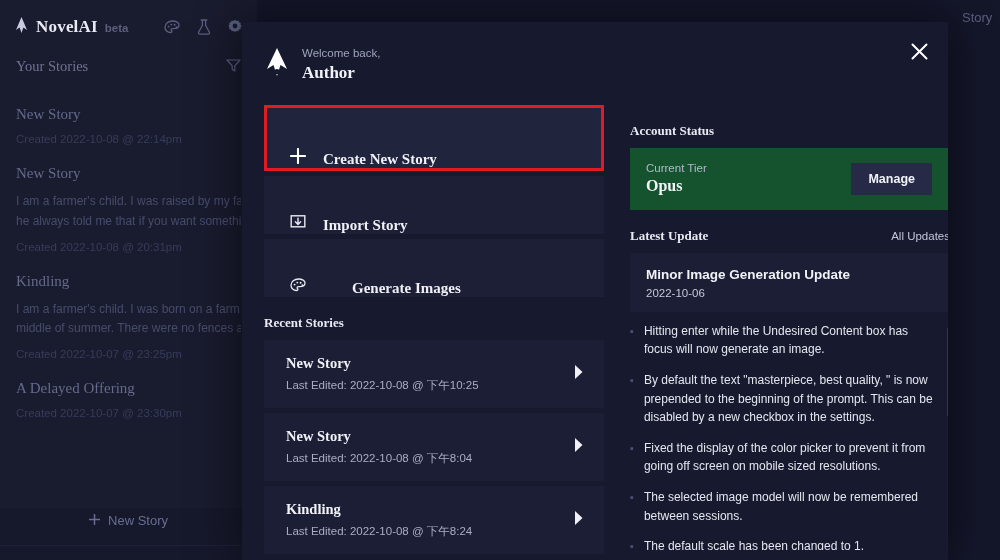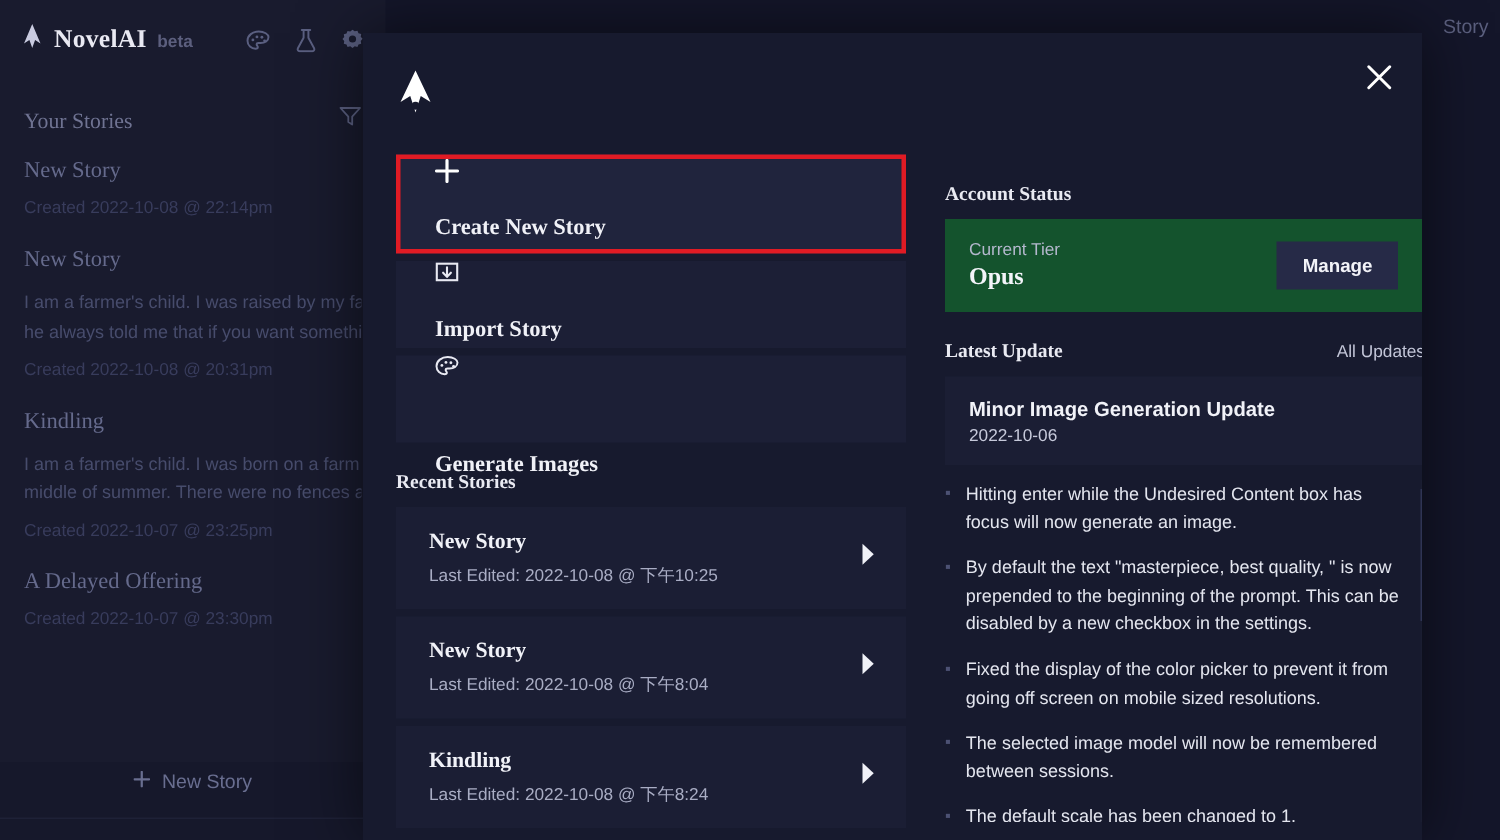--- a/index.html
+++ b/index.html
@@ -31,21 +31,21 @@
   .brand-name {
     font-family: "Liberation Serif", serif;
     font-size: 17px; font-weight: bold; color: #e9e9f2; letter-spacing: .2px;
   }
   .brand-beta { font-size: 11.5px; color: #5c5f7e; font-weight: bold; }
   .topbar-icons { margin-left: auto; display: flex; align-items: center; gap: 16px; }
   .topbar-icons svg { display: block; }
 
   .your-stories {
     position: absolute; left: 0; top: 58px; width: 257px; height: 32px;
-    display: flex; align-items: flex-end; padding: 0 16px;
+    display: flex; align-items: flex-start; padding: 0 16px;
   }
   .your-stories-label {
     font-family: "Liberation Serif", serif;
     font-size: 14.5px; color: #6f7392;
   }
   .filter-icon { margin-left: auto; }
 
   .story-list { position: absolute; left: 0; top: 100px; width: 257px; }
   .story-entry { padding: 6px 16px 14px 16px; }
   .story-entry .st-title {
@@ -97,23 +97,22 @@
     font-size: 17px; font-weight: bold; color: #f2f3f8; line-height: 1.25;
   }
 
   .modal-body { display: flex; padding: 22px 22px 0 22px; gap: 26px; }
   .col-left { width: 340px; flex: none; }
   .col-right { width: 320px; flex: none; }
 
   
   .tile {
     background: #1c1f36; height: 58px;
-    display: flex; align-items: flex-start; padding-left: 26px; gap: 17px;
+    display: flex; align-items: flex-end; padding-left: 26px; gap: 17px;
     cursor: pointer;
-    flex-direction: column;
   }
   .tile + .tile { margin-top: 5px; }
   .tile-label {
     font-family: "Liberation Serif", serif;
     font-size: 15px; font-weight: bold; color: #f0f1f7;
   }
   .tile.highlighted {
     border: 3px solid #e01b24; height: 66px; background: #20243d;
     padding-left: 23px;
   }
@@ -285,20 +284,24 @@
       </svg>
     </div>
 
     <div class="modal-head">
       <span>
         <svg width="26" height="30" viewBox="0 0 26 30">
           <path d="M13 1 L23 22 L16.5 18 L13 29 L9.5 18 L3 22 Z" fill="#ffffff"></path>
           <circle cx="13" cy="24.5" r="2.6" fill="#171a2e"></circle>
         </svg>
       </span>
+      <div>
+        <div class="welcome-sub">Welcome back,</div>
+        <div class="welcome-name">Author</div>
+      </div>
     </div>
 
     <div class="modal-body">
 
       <div class="col-left">
 
         <div class="tile highlighted">
           <span>
             <svg width="16" height="16" viewBox="0 0 16 16">
               <path d="M8 1v14M1 8h14" stroke="#ffffff" stroke-width="2.1" stroke-linecap="round"></path>

